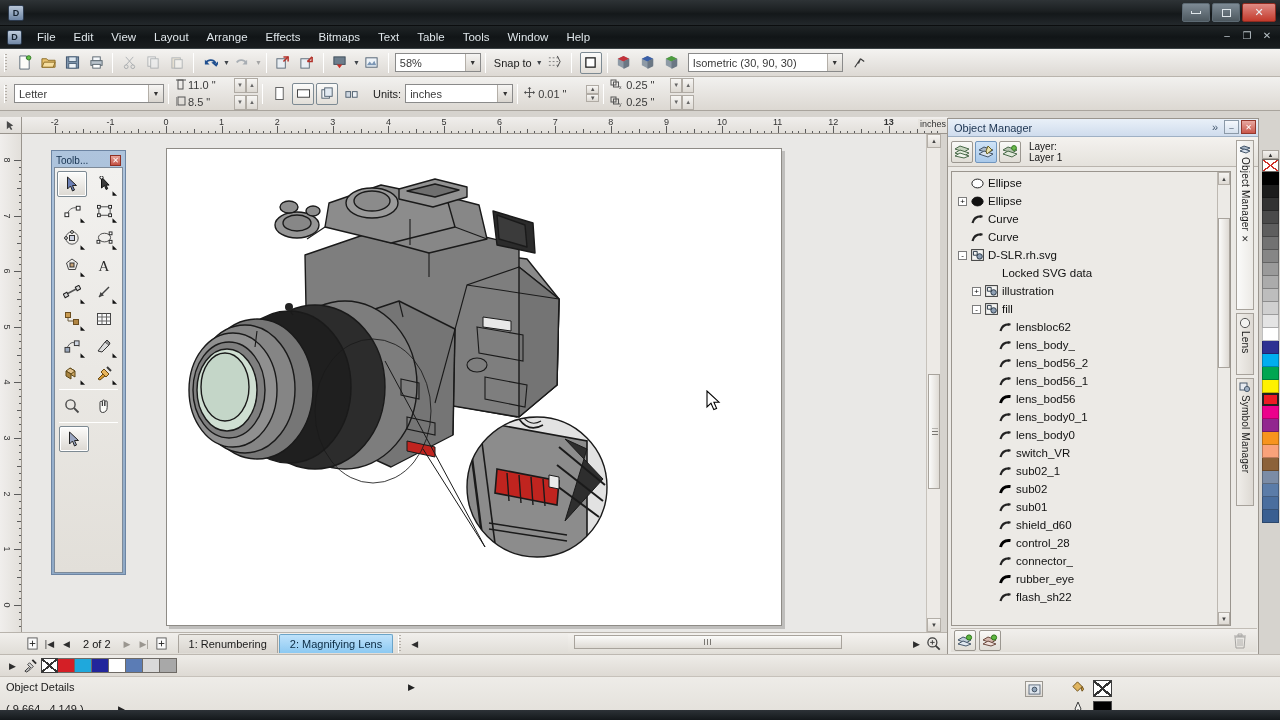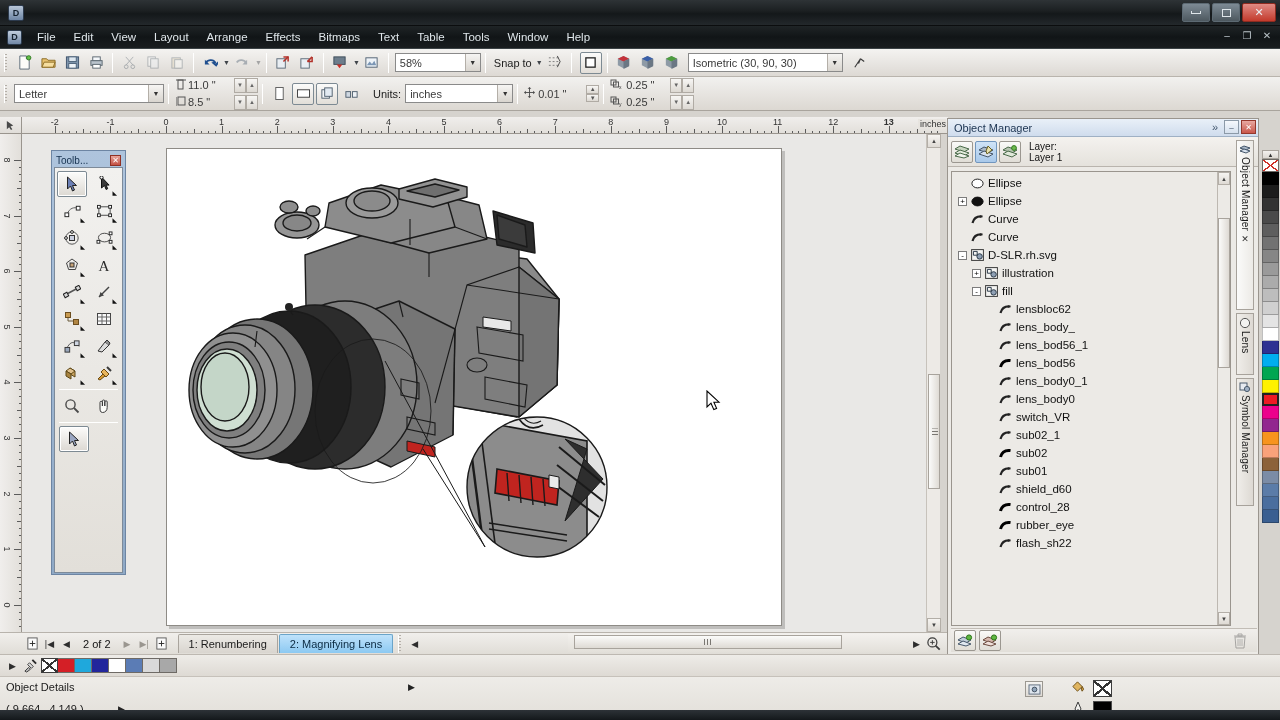--- a/index.html
+++ b/index.html
@@ -1261,20 +1261,26 @@
               <svg width="13" height="12" viewBox="0 0 13 12">
                 <rect x="0.6" y="0.6" width="11.8" height="10.8" fill="#f4f4f2" stroke="#3a3a3a"></rect>
                 <circle cx="8.6" cy="7.4" r="2.7" fill="#8fa0b4" stroke="#2f3d4c"></circle>
                 <path d="M2.4 2.4 L6.2 2.4 L6.2 6.2 L2.4 6.2z" fill="none" stroke="#2f3d4c"></path>
               </svg>
             </span>
             <span>D-SLR.rh.svg</span>
           </div>
           <div class="trow">
             <span style="width: 18px; flex: 0 0 auto;"></span>
+            <span class="tspace"></span>
+            <span class="ticon"></span>
+            <span>Locked SVG data</span>
+          </div>
+          <div class="trow">
+            <span style="width: 18px; flex: 0 0 auto;"></span>
             <span class="tplus">+</span>
             <span class="ticon">
               <svg width="13" height="12" viewBox="0 0 13 12">
                 <rect x="0.6" y="0.6" width="11.8" height="10.8" fill="#f4f4f2" stroke="#3a3a3a"></rect>
                 <circle cx="8.6" cy="7.4" r="2.7" fill="#8fa0b4" stroke="#2f3d4c"></circle>
                 <path d="M2.4 2.4 L6.2 2.4 L6.2 6.2 L2.4 6.2z" fill="none" stroke="#2f3d4c"></path>
               </svg>
             </span>
             <span>illustration</span>
           </div>
@@ -1314,20 +1320,31 @@
           </div>
           <div class="trow">
             <span style="width: 32px; flex: 0 0 auto;"></span>
             <span class="tspace"></span>
             <span class="ticon">
               <svg width="13" height="11" viewBox="0 0 13 11">
                 <path d="M1.5 9 C3 3, 7 2, 11.5 2.5" fill="none" stroke="#222" stroke-width="2.2"></path>
                 <path d="M11.5 2.5 l-2.6 -1.2 0 2.6z" fill="#222"></path>
               </svg>
             </span>
+            <span>lens_bod56_2</span>
+          </div>
+          <div class="trow">
+            <span style="width: 32px; flex: 0 0 auto;"></span>
+            <span class="tspace"></span>
+            <span class="ticon">
+              <svg width="13" height="11" viewBox="0 0 13 11">
+                <path d="M1.5 9 C3 3, 7 2, 11.5 2.5" fill="none" stroke="#222" stroke-width="2.2"></path>
+                <path d="M11.5 2.5 l-2.6 -1.2 0 2.6z" fill="#222"></path>
+              </svg>
+            </span>
             <span>lens_bod56_1</span>
           </div>
           <div class="trow">
             <span style="width: 32px; flex: 0 0 auto;"></span>
             <span class="tspace"></span>
             <span class="ticon">
               <svg width="13" height="11" viewBox="0 0 13 11">
                 <path d="M1.5 9 C3 3, 7 2, 11.5 2.5" fill="none" stroke="#000" stroke-width="3"></path>
                 <path d="M11.5 2.5 l-2.6 -1.2 0 2.6z" fill="#000"></path>
               </svg>
@@ -1414,20 +1431,31 @@
           <div class="trow">
             <span style="width: 32px; flex: 0 0 auto;"></span>
             <span class="tspace"></span>
             <span class="ticon">
               <svg width="13" height="11" viewBox="0 0 13 11">
                 <path d="M1.5 9 C3 3, 7 2, 11.5 2.5" fill="none" stroke="#000" stroke-width="3"></path>
                 <path d="M11.5 2.5 l-2.6 -1.2 0 2.6z" fill="#000"></path>
               </svg>
             </span>
             <span>control_28</span>
+          </div>
+          <div class="trow">
+            <span style="width: 32px; flex: 0 0 auto;"></span>
+            <span class="tspace"></span>
+            <span class="ticon">
+              <svg width="13" height="11" viewBox="0 0 13 11">
+                <path d="M1.5 9 C3 3, 7 2, 11.5 2.5" fill="none" stroke="#222" stroke-width="2.2"></path>
+                <path d="M11.5 2.5 l-2.6 -1.2 0 2.6z" fill="#222"></path>
+              </svg>
+            </span>
+            <span>connector_</span>
           </div>
           <div class="trow">
             <span style="width: 32px; flex: 0 0 auto;"></span>
             <span class="tspace"></span>
             <span class="ticon">
               <svg width="13" height="11" viewBox="0 0 13 11">
                 <path d="M1.5 9 C3 3, 7 2, 11.5 2.5" fill="none" stroke="#000" stroke-width="3"></path>
                 <path d="M11.5 2.5 l-2.6 -1.2 0 2.6z" fill="#000"></path>
               </svg>
             </span>

